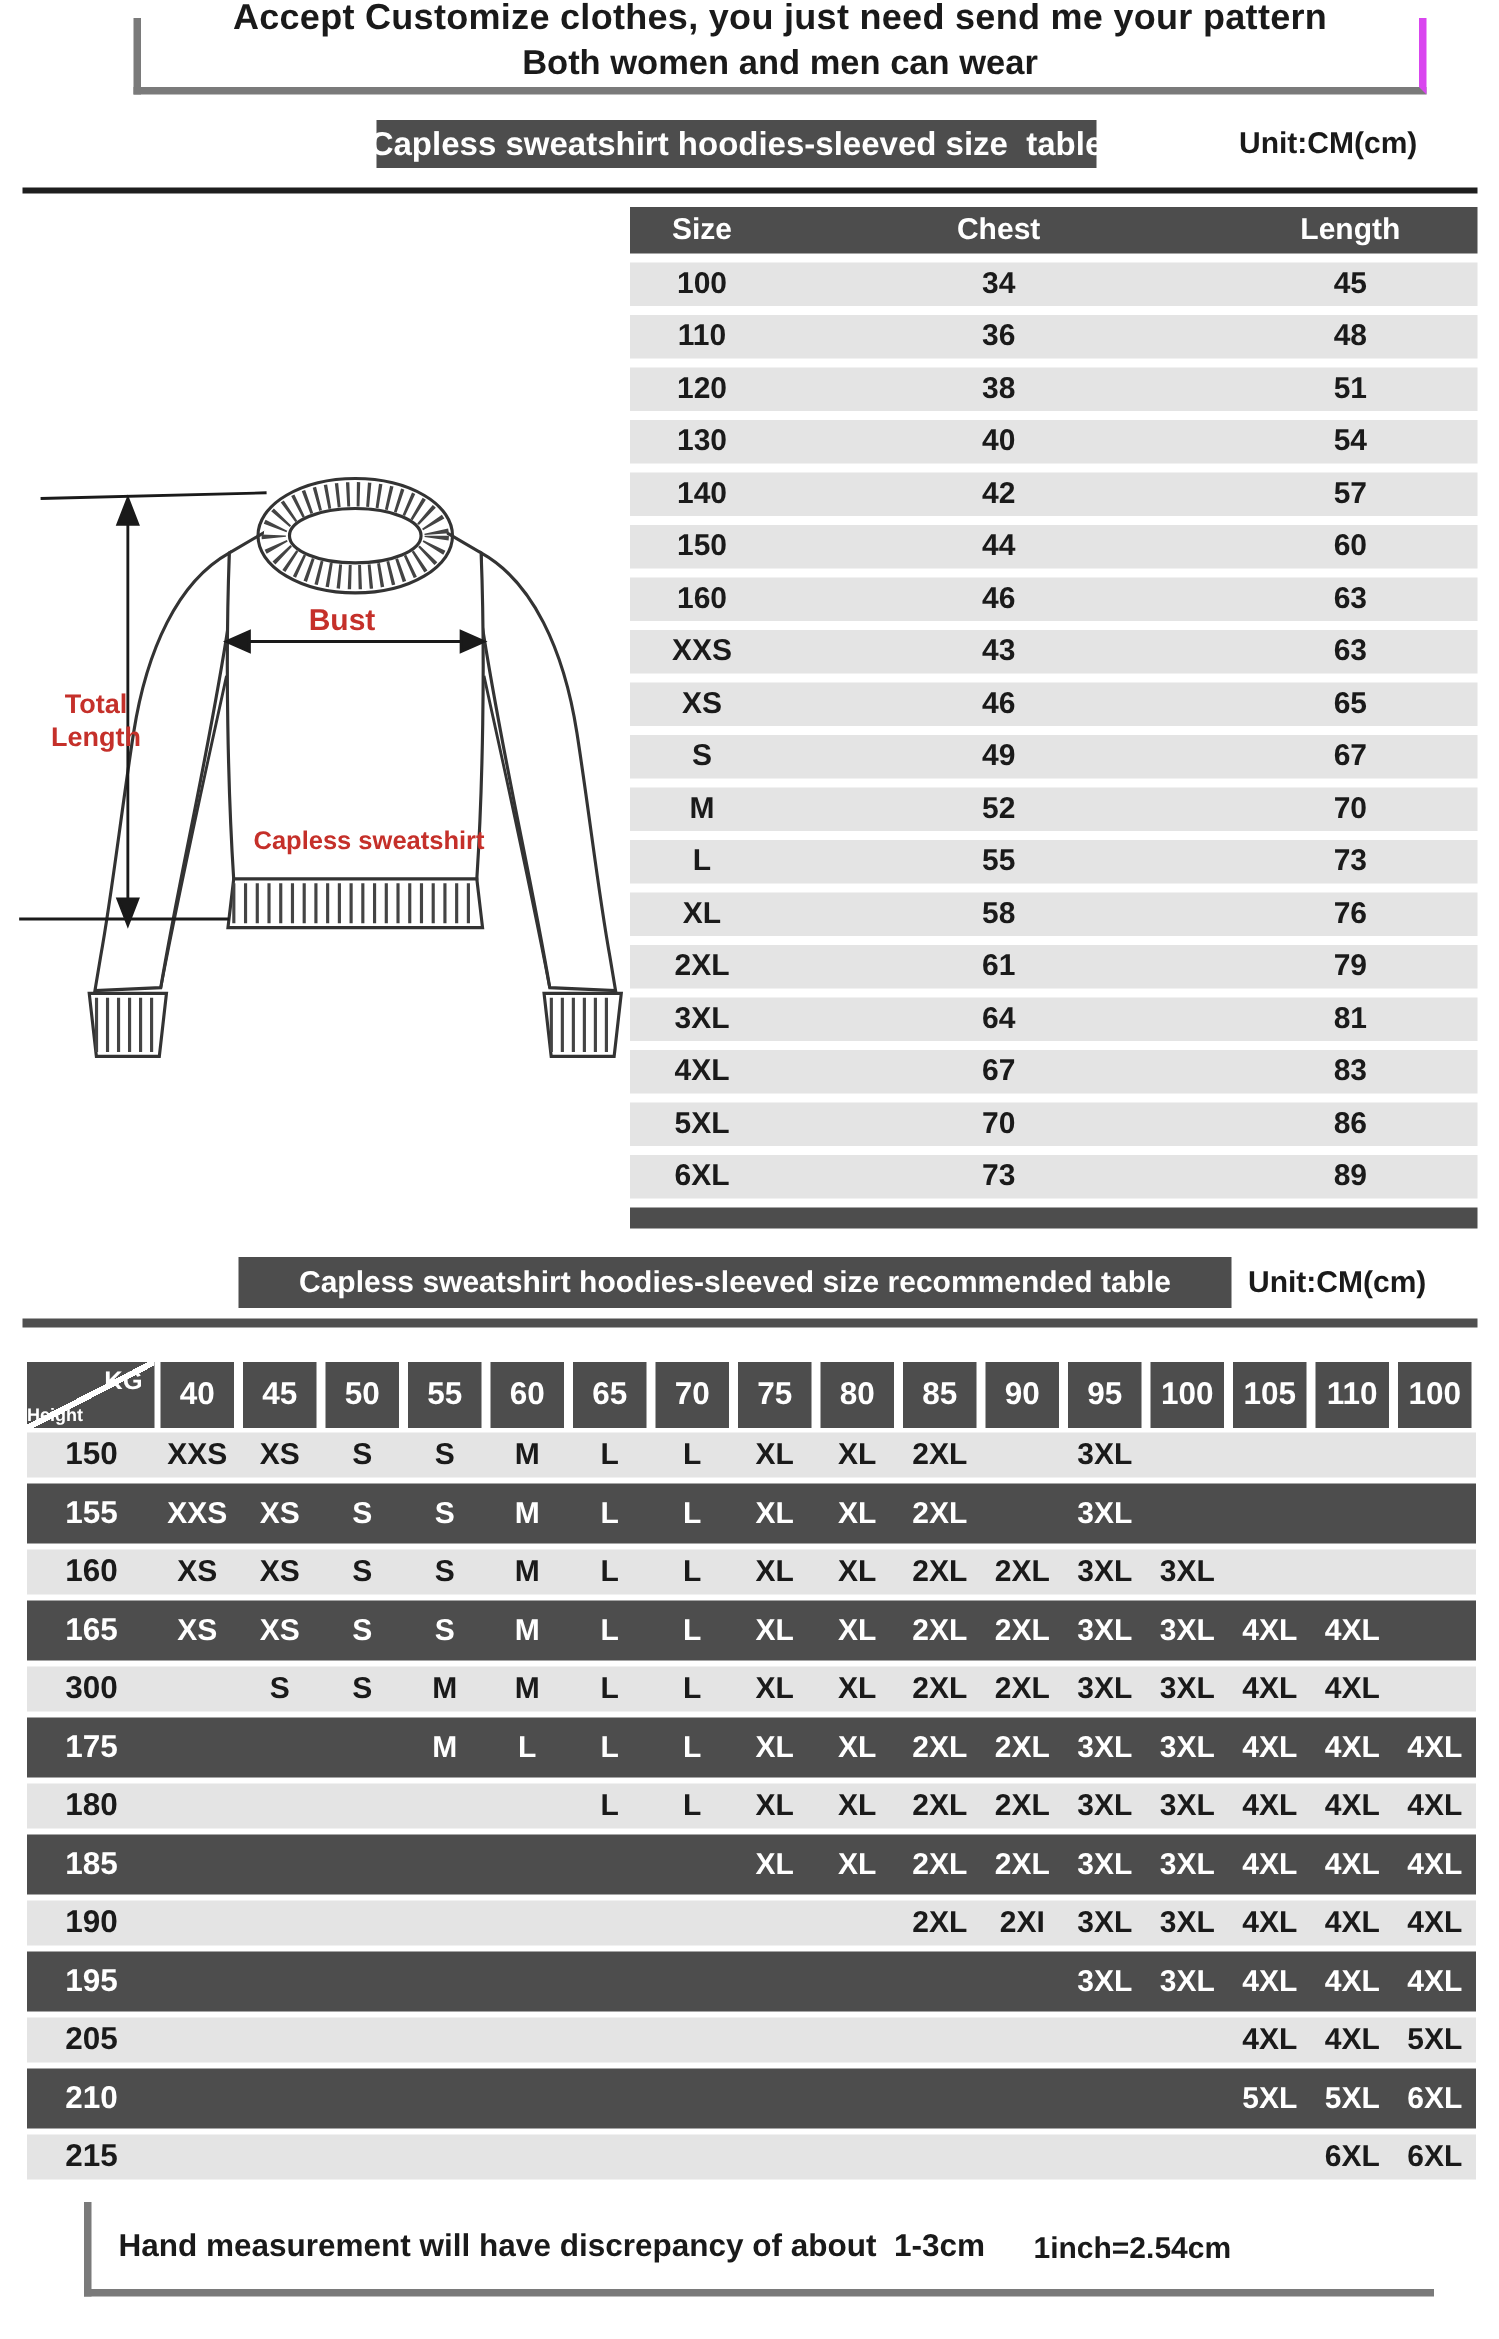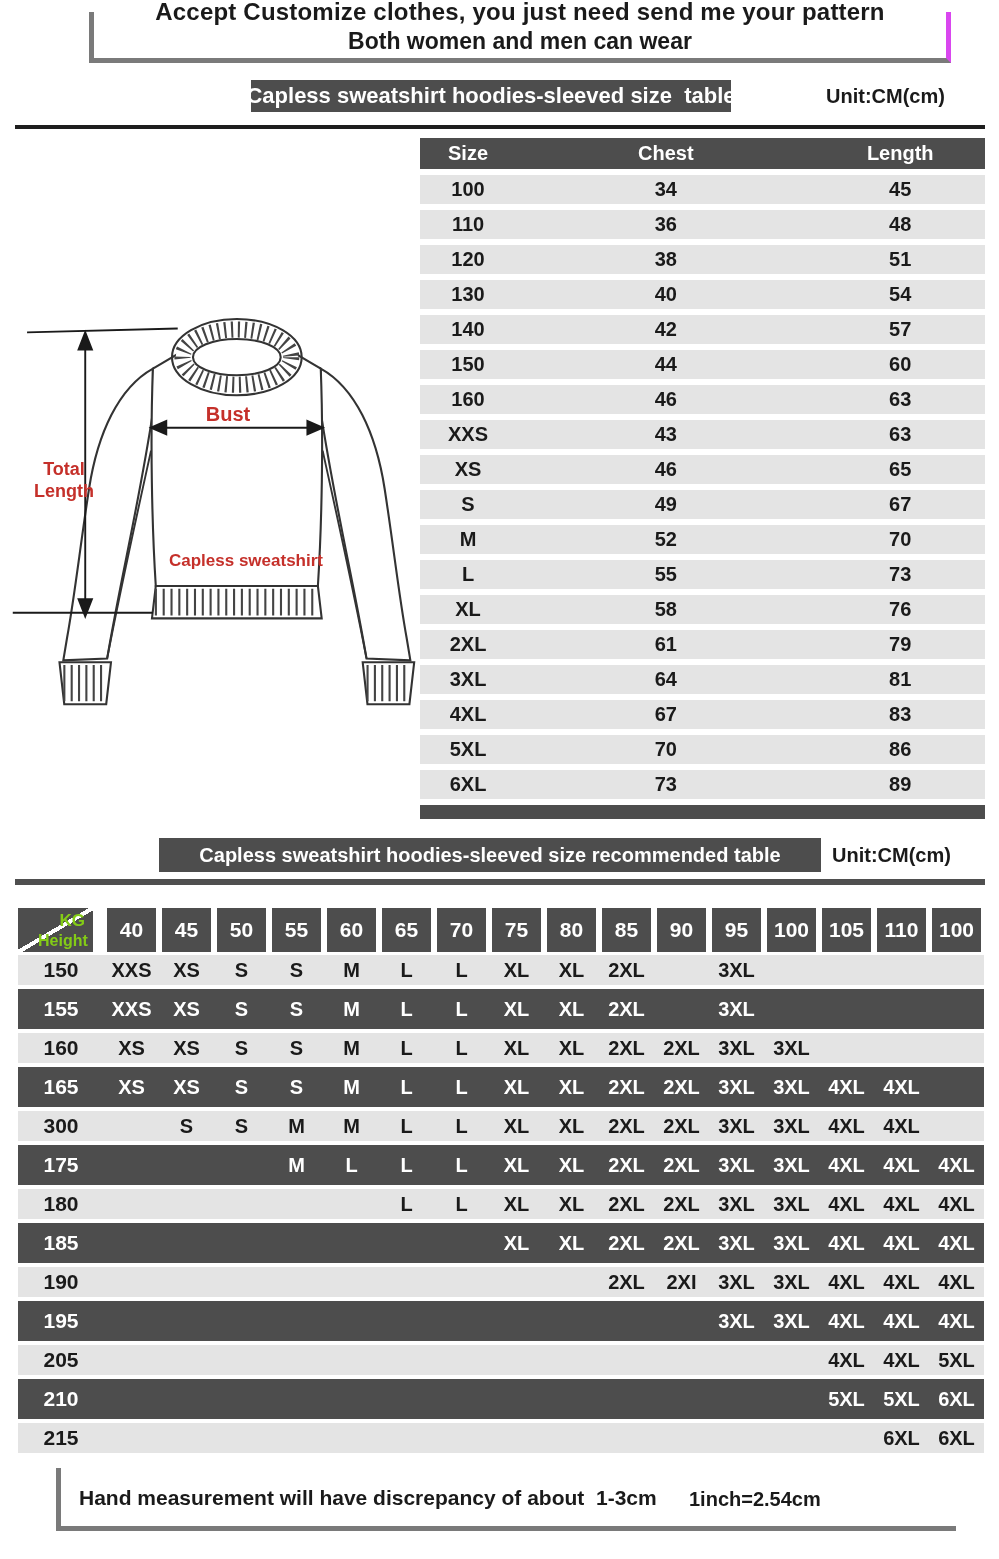--- a/index.html
+++ b/index.html
@@ -32,25 +32,25 @@
   #diagram{position:absolute;left:8px;top:298px;width:410px;height:455px;}
   #diagram svg{position:absolute;left:0;top:0;}
   .redlab{position:absolute;color:#c5302a;text-align:center;}
   #bustLab{left:140px;top:105px;width:160px;font-size:20px;}
   #lenLab{left:8px;top:160px;width:96px;font-size:18px;line-height:22px;}
   #prodLab{left:146px;top:221px;width:184px;font-size:17px;margin-top:32px;}
   
   #matrix{position:absolute;left:18px;top:908px;width:966px;}
   .mx-head{display:grid;grid-template-columns:86px repeat(16,55px);height:44px;margin-bottom:3px;}
   .mx-hcell{margin:0 3px;background:#4d4d4d;color:#fff;display:flex;align-items:center;justify-content:center;font-size:21px;}
-  .mx-corner{position:relative;margin-right:11px;background:#4d4d4d;color:#84cc16;overflow:hidden;}
+  .mx-corner{position:relative;margin-right:1px;background:#4d4d4d;color:#ffffff;overflow:hidden;}
   .mx-corner .diag{position:absolute;inset:0;
       background:linear-gradient(to bottom right,transparent calc(50% - 2px),#fff calc(50% - 2px),#fff calc(50% + 2px),transparent calc(50% + 2px));}
   .mx-corner .kg{position:absolute;top:3px;right:8px;font-size:17px;}
-  .mx-corner .hgt{position:absolute;bottom:2px;left:20px;font-size:16px;}
+  .mx-corner .hgt{position:absolute;bottom:2px;left:0;font-size:12px;}
   .mx-row{display:grid;grid-template-columns:86px repeat(16,55px);align-items:center;text-align:center;
           margin-bottom:4px;font-size:20px;}
   .mx-row.light{background:#e4e4e4;color:#1a1a1a;height:30px;}
   .mx-row.dark{background:#4d4d4d;color:#fff;height:40px;}
   .mx-label{font-size:21px;}
   
   #footer{position:absolute;left:56px;top:1468px;width:895px;height:58px;
           border-left:5px solid #7a7a7a;border-bottom:5px solid #7a7a7a;}
   #footer .note{position:absolute;left:18px;top:18px;font-size:21px;white-space:pre;}
   #footer .conv{position:absolute;left:628px;top:20px;font-size:20px;}

